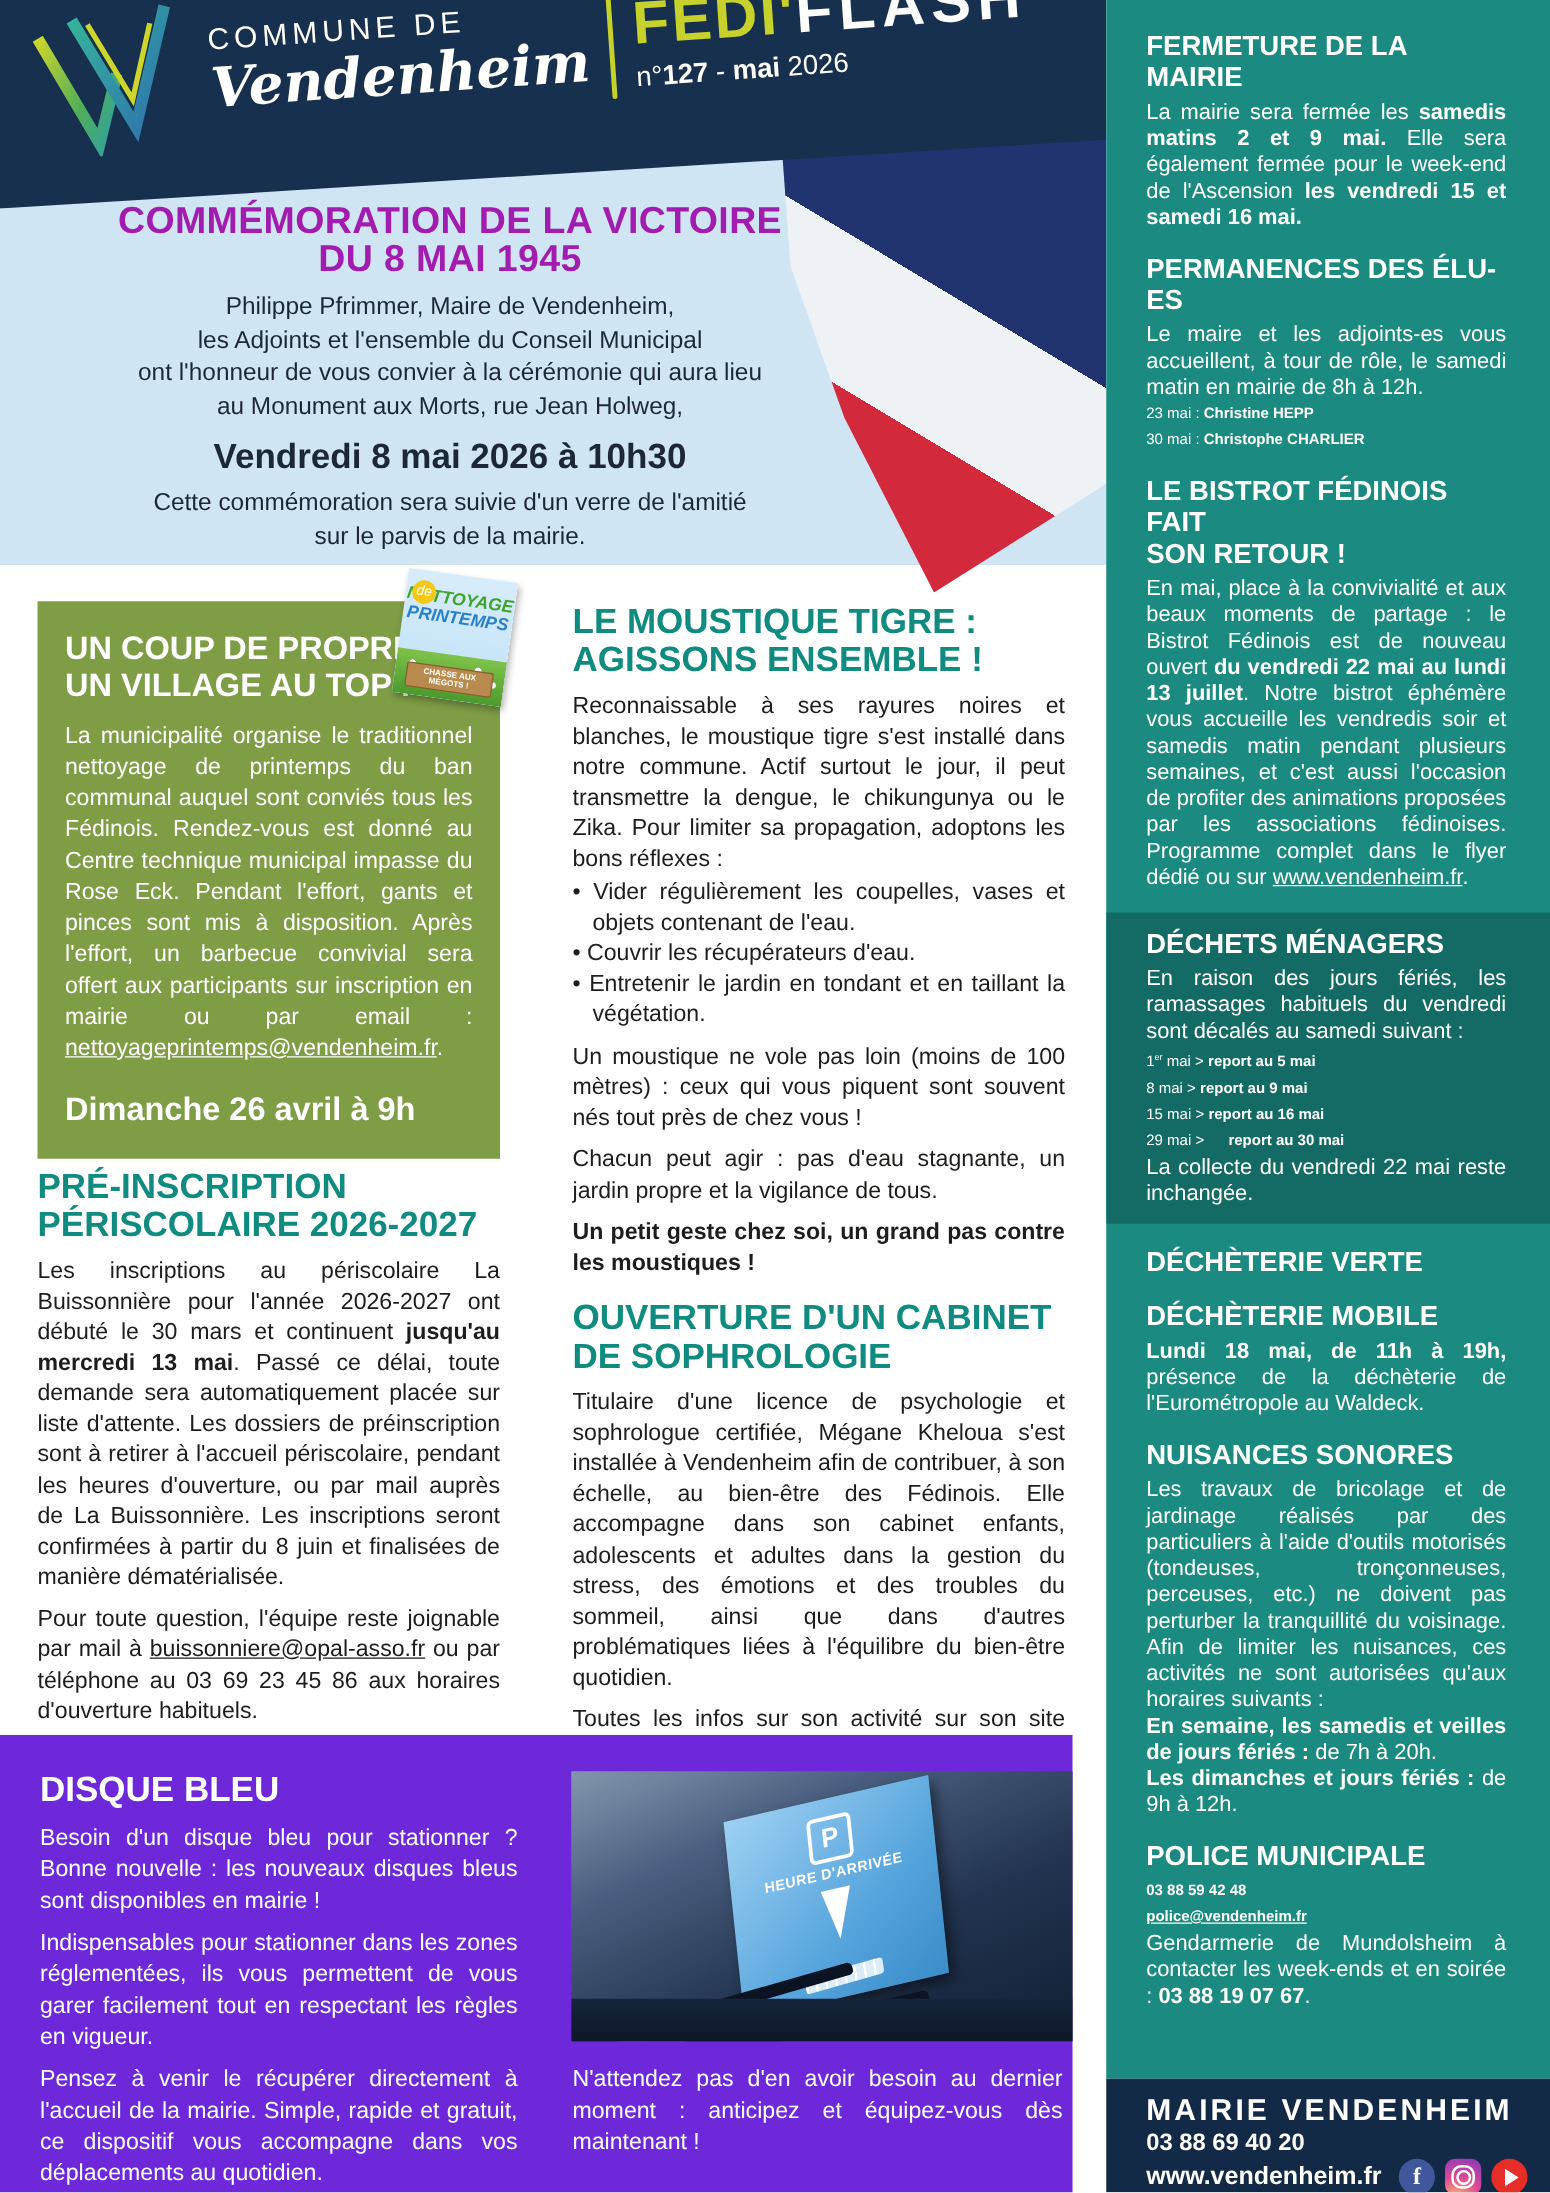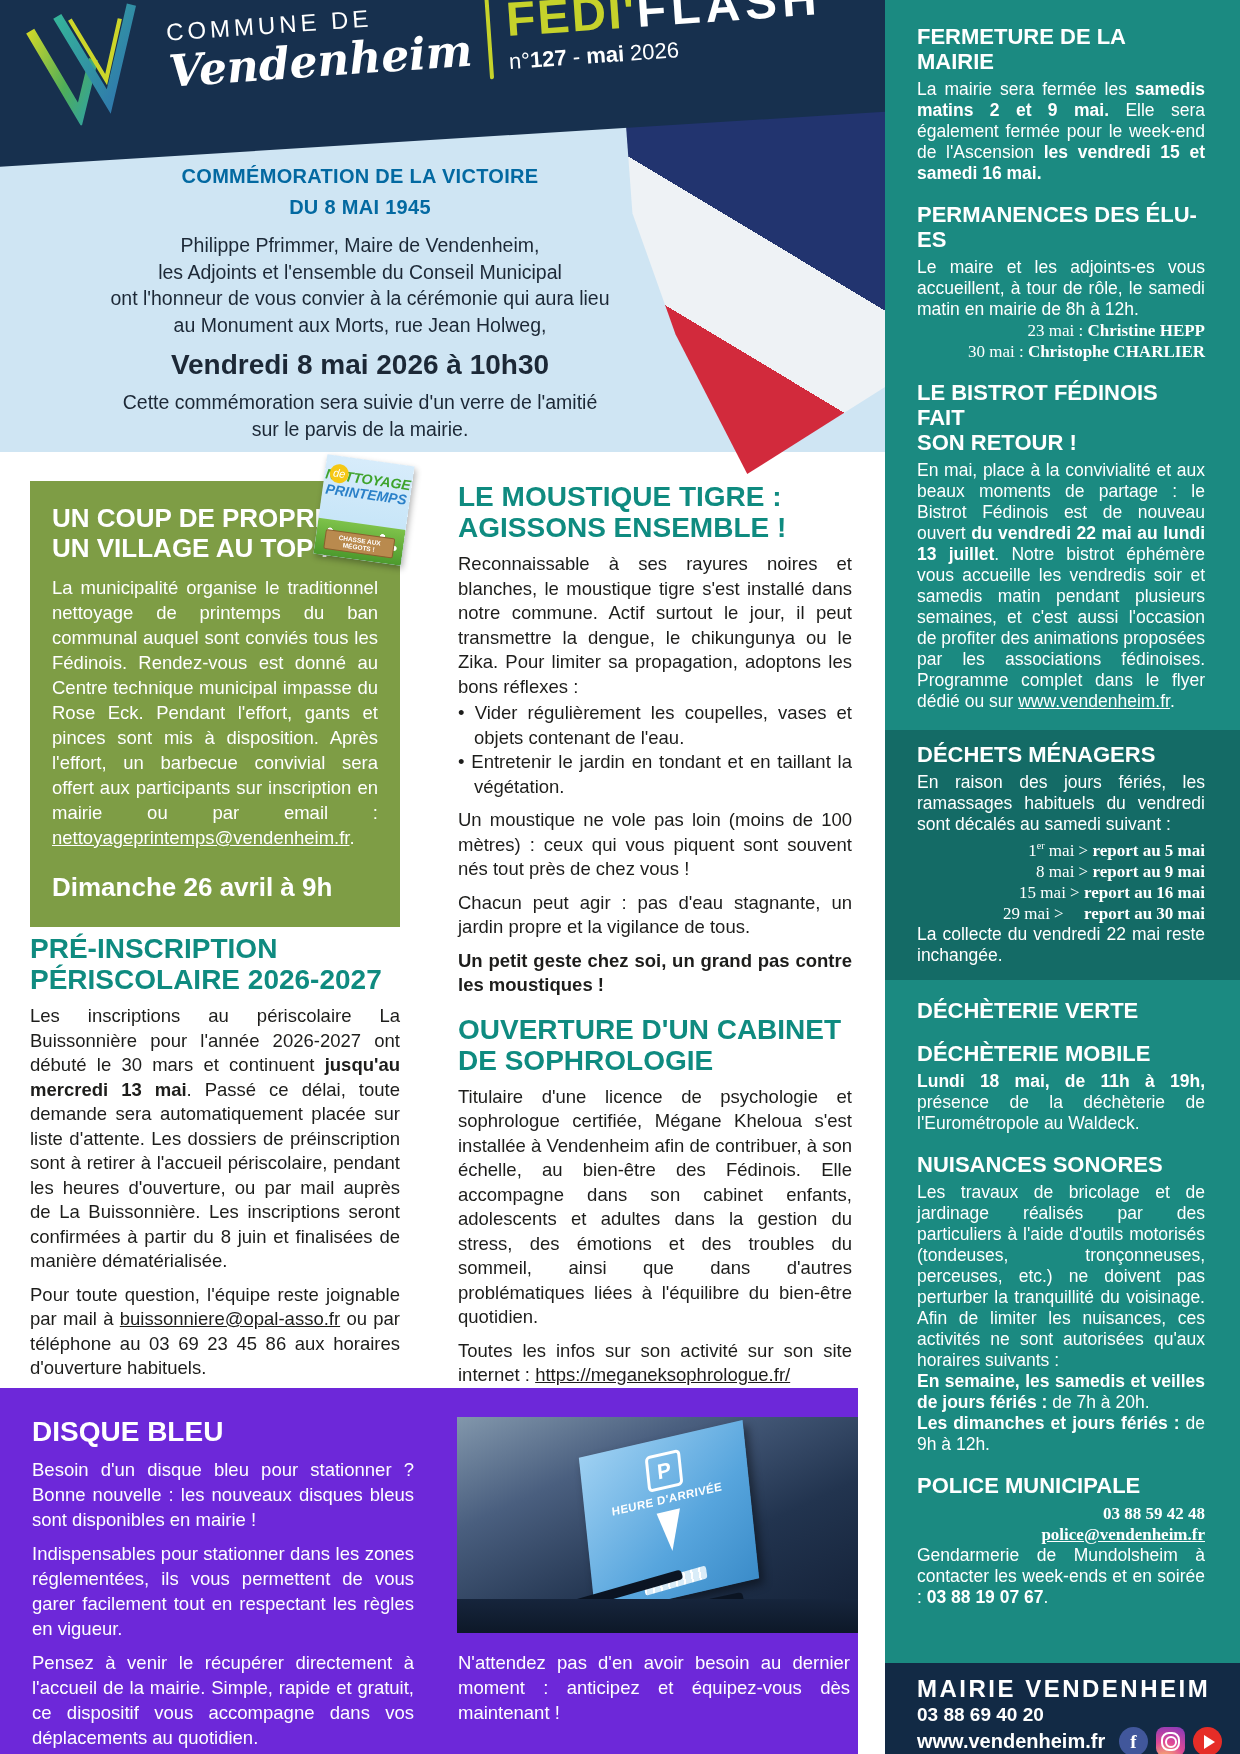--- a/index.html
+++ b/index.html
@@ -2,21 +2,21 @@
 <html lang="fr"><head>
 <meta charset="utf-8">
 <style>
   html,body{margin:0;padding:0;background:#fff;}
   .page{position:relative;width:1240px;height:1754px;background:#ffffff;
         font-family:"Liberation Sans",sans-serif;overflow:hidden;}
 
   
   .banner{position:absolute;left:0;top:105px;width:885px;height:347px;background:#cfe5f3;}
   .banner-content{position:absolute;left:40px;top:56px;width:640px;text-align:center;color:#1c2836;}
-  .banner-title{color:#0369a1;font-weight:700;font-size:20px;line-height:31px;letter-spacing:.3px;}
+  .banner-title{color:#a21caf;font-weight:700;font-size:30px;line-height:31px;letter-spacing:.3px;}
   .banner-lines{margin-top:9px;font-size:19.5px;line-height:26.5px;}
   .banner-date{margin-top:10px;font-size:28px;font-weight:700;line-height:34px;}
   .banner-close{margin-top:7px;font-size:19.5px;line-height:26.5px;}
 
   
   .flag{position:absolute;left:598px;top:96px;width:287px;height:378px;z-index:2;
         clip-path:polygon(9% 0,100% 0,100% 77%,52% 100%,27% 63%,12% 31%);
         background:linear-gradient(211deg,#22346f 0%,#22346f 39%,#eef2f5 39%,#eef2f5 62%,#d22a3c 62%,#d22a3c 100%);}
 
   
@@ -96,21 +96,21 @@
   .disc-dial{position:absolute;left:50%;bottom:10px;transform:translateX(-50%) rotate(-3deg);
              width:64px;height:13px;background:repeating-linear-gradient(90deg,#fff 0 2px,#d9ecf8 2px 8px);
              border-radius:3px;}
 
   
   .rightcol{position:absolute;left:885px;top:0;width:355px;height:1663px;box-sizing:border-box;
             background:#1b8a81;color:#fff;padding:24px 35px 0 32px;overflow:hidden;z-index:1;}
   .rightcol section{margin-bottom:18px;}
   .rightcol h3{font-size:22px;line-height:25px;font-weight:700;margin:0 0 5px;}
   .rightcol p{margin:0;font-size:17.5px;line-height:21px;text-align:justify;}
-  .rightcol .line{font-size:17px;line-height:21px;text-align:right;font-family:Liberation Serif, serif;}
+  .rightcol .line{font-size:12px;line-height:21px;text-align:left;}
   .dark{background:#146b66;margin:0 -35px 18px -32px;padding:12px 35px 14px 32px;}
   .u{text-decoration:underline;}
   .bold{font-weight:700;}
   sup{font-size:.6em;}
 
   
   .footer{position:absolute;left:885px;top:1663px;width:355px;height:91px;box-sizing:border-box;
           background:#122a45;color:#fff;padding:12px 18px 0 32px;z-index:5;}
   .f-name{font-size:24px;font-weight:700;letter-spacing:2.5px;line-height:27px;}
   .f-phone{font-size:19px;font-weight:700;margin-top:2px;}
@@ -214,20 +214,21 @@
 
   <div class="mid">
     <section>
       <h2 class="h-teal">
         <span>LE MOUSTIQUE TIGRE :</span><br>
         <span>AGISSONS ENSEMBLE !</span>
       </h2>
       <p>Reconnaissable à ses rayures noires et blanches, le moustique tigre s'est installé dans notre commune. Actif surtout le jour, il peut transmettre la dengue, le chikungunya ou le Zika. Pour limiter sa propagation, adoptons les bons réflexes :</p>
       <ul>
         <li>Vider régulièrement les coupelles, vases et objets contenant de l'eau.</li>
+        <li>Couvrir les récupérateurs d'eau.</li>
         <li>Entretenir le jardin en tondant et en taillant la végétation.</li>
       </ul>
       <p>Un moustique ne vole pas loin (moins de 100 mètres) : ceux qui vous piquent sont souvent nés tout près de chez vous !</p>
       <p>Chacun peut agir : pas d'eau stagnante, un jardin propre et la vigilance de tous.</p>
       <p class="bold">Un petit geste chez soi, un grand pas contre les moustiques !</p>
     </section>
     <section class="sec2">
       <h2 class="h-teal">
         <span>OUVERTURE D'UN CABINET</span><br>
         <span>DE SOPHROLOGIE</span>

